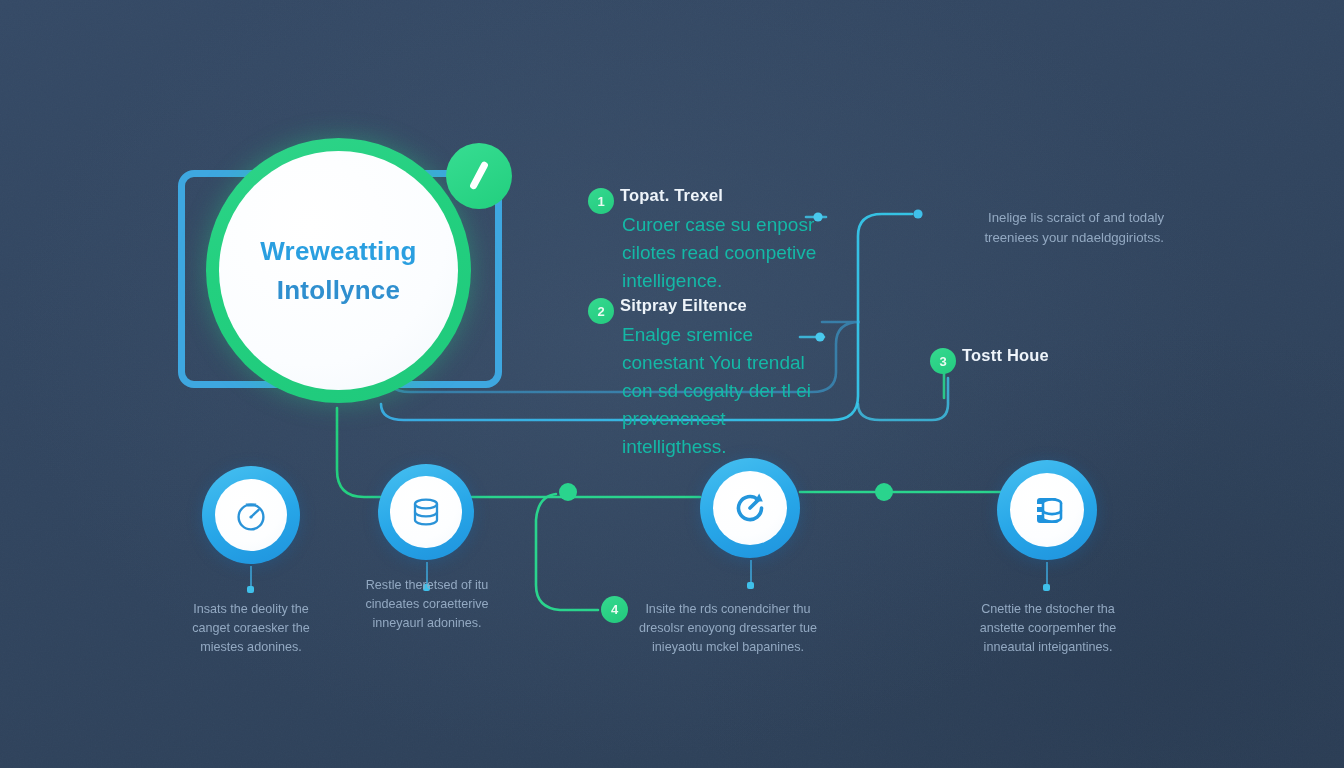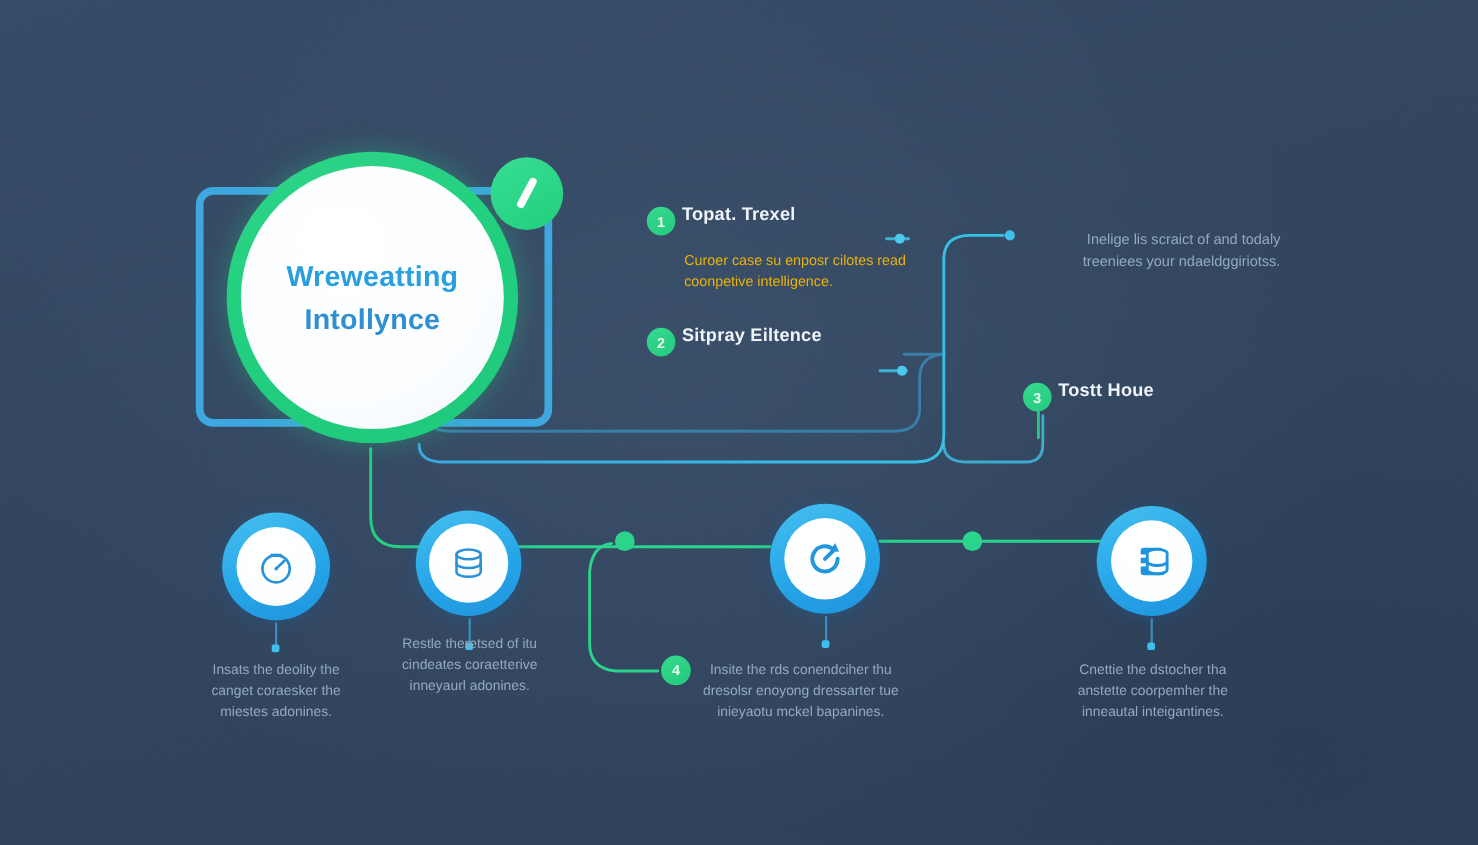--- a/index.html
+++ b/index.html
@@ -86,23 +86,23 @@
     display: flex; align-items: center; justify-content: center;
   }
   .note h3 {
     margin-left: 32px;
     font-size: 16.5px; font-weight: bold;
     color: #eef4fa;
     letter-spacing: .2px;
     filter: blur(.35px);
   }
   .note p {
-    margin-left: 34px; margin-top: 22px;
-    font-size: 13px; line-height: 1.48;
-    color: #eab308;
+    margin-left: 34px; margin-top: 6px;
+    font-size: 19px; line-height: 1.48;
+    color: #14b8a6;
     max-width: 205px;
     filter: blur(.5px);
   }
   .plainnote { position: absolute; z-index: 4; }
   .plainnote p {
     font-size: 13.2px; line-height: 1.48;
     color: #93a9c2;
     max-width: 232px;
     filter: blur(.5px);
     text-align: right;
@@ -224,20 +224,21 @@
 
 <div class="note" style="left:588px; top:186px;">
   <div class="num">1</div>
   <h3>Topat. Trexel</h3>
   <p>Curoer case su enposr cilotes read coonpetive intelligence.</p>
 </div>
 
 <div class="note" style="left:588px; top:296px;">
   <div class="num">2</div>
   <h3>Sitpray Eiltence</h3>
+  <p>Enalge sremice conestant You trendal con sd cogalty der tl ei provencnest intelligthess.</p>
 </div>
 
 <div class="note" style="left:930px; top:346px;">
   <div class="num">3</div>
   <h3>Tostt Houe</h3>
 </div>
 
 <div class="plainnote" style="left:932px; top:208px;">
   <p>Inelige lis scraict of and todaly treeniees your ndaeldggiriotss.</p>
 </div>

